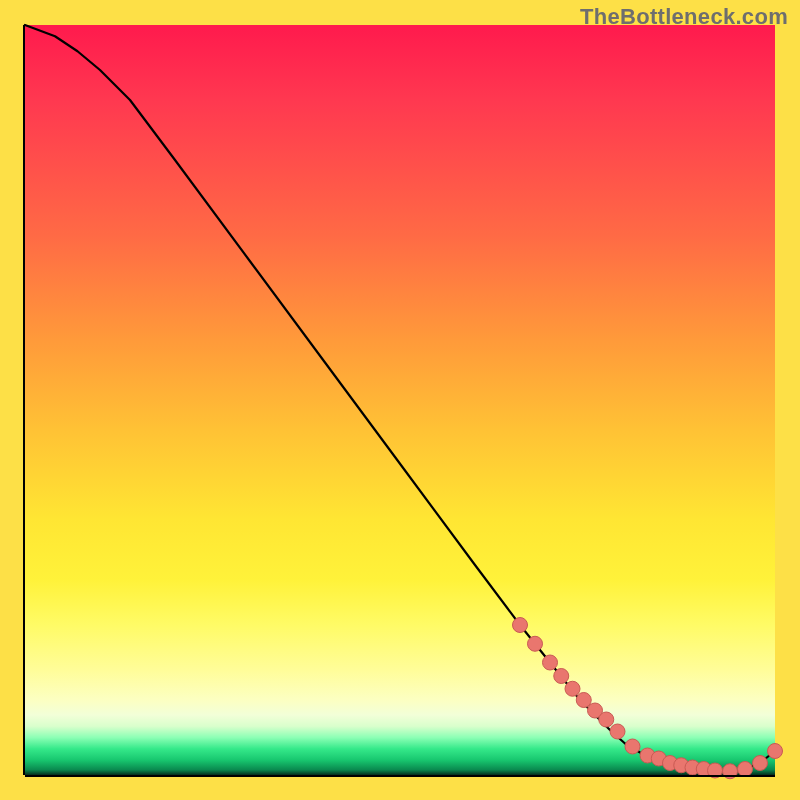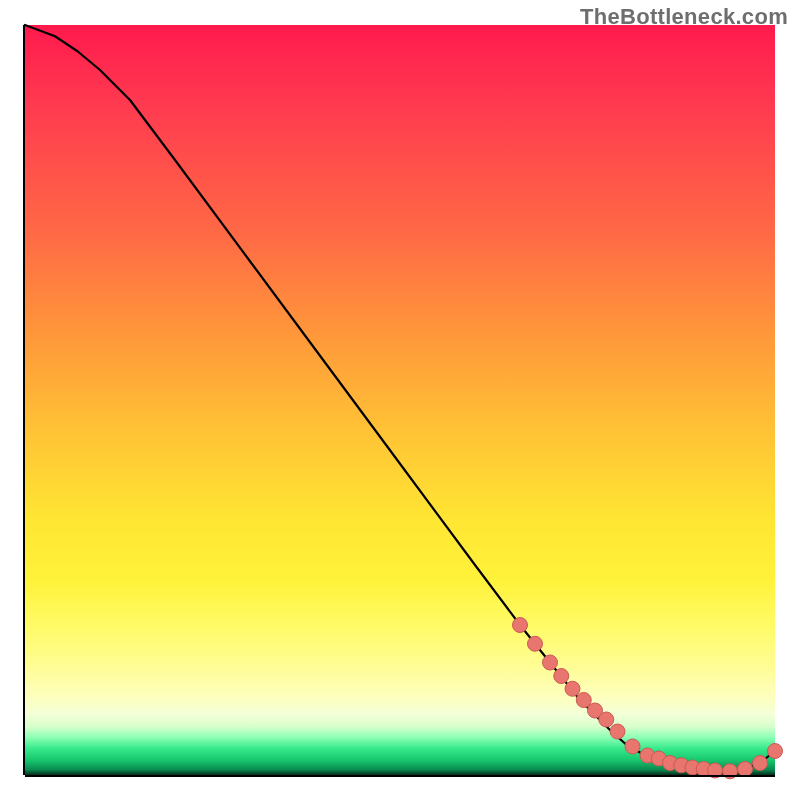--- a/index.html
+++ b/index.html
@@ -8,21 +8,21 @@
     width: 800px;
     height: 800px;
     background: #000;
     overflow: hidden;
     font-family: Arial, Helvetica, sans-serif;
   }
   .stage {
     position: relative;
     width: 800px;
     height: 800px;
-    background: #ffffff;
+    background: #fde047;
   }
   .plot {
     position: absolute;
     left: 25px;
     top: 25px;
     width: 750px;
     height: 750px;
     
     background: linear-gradient(
       to bottom,

